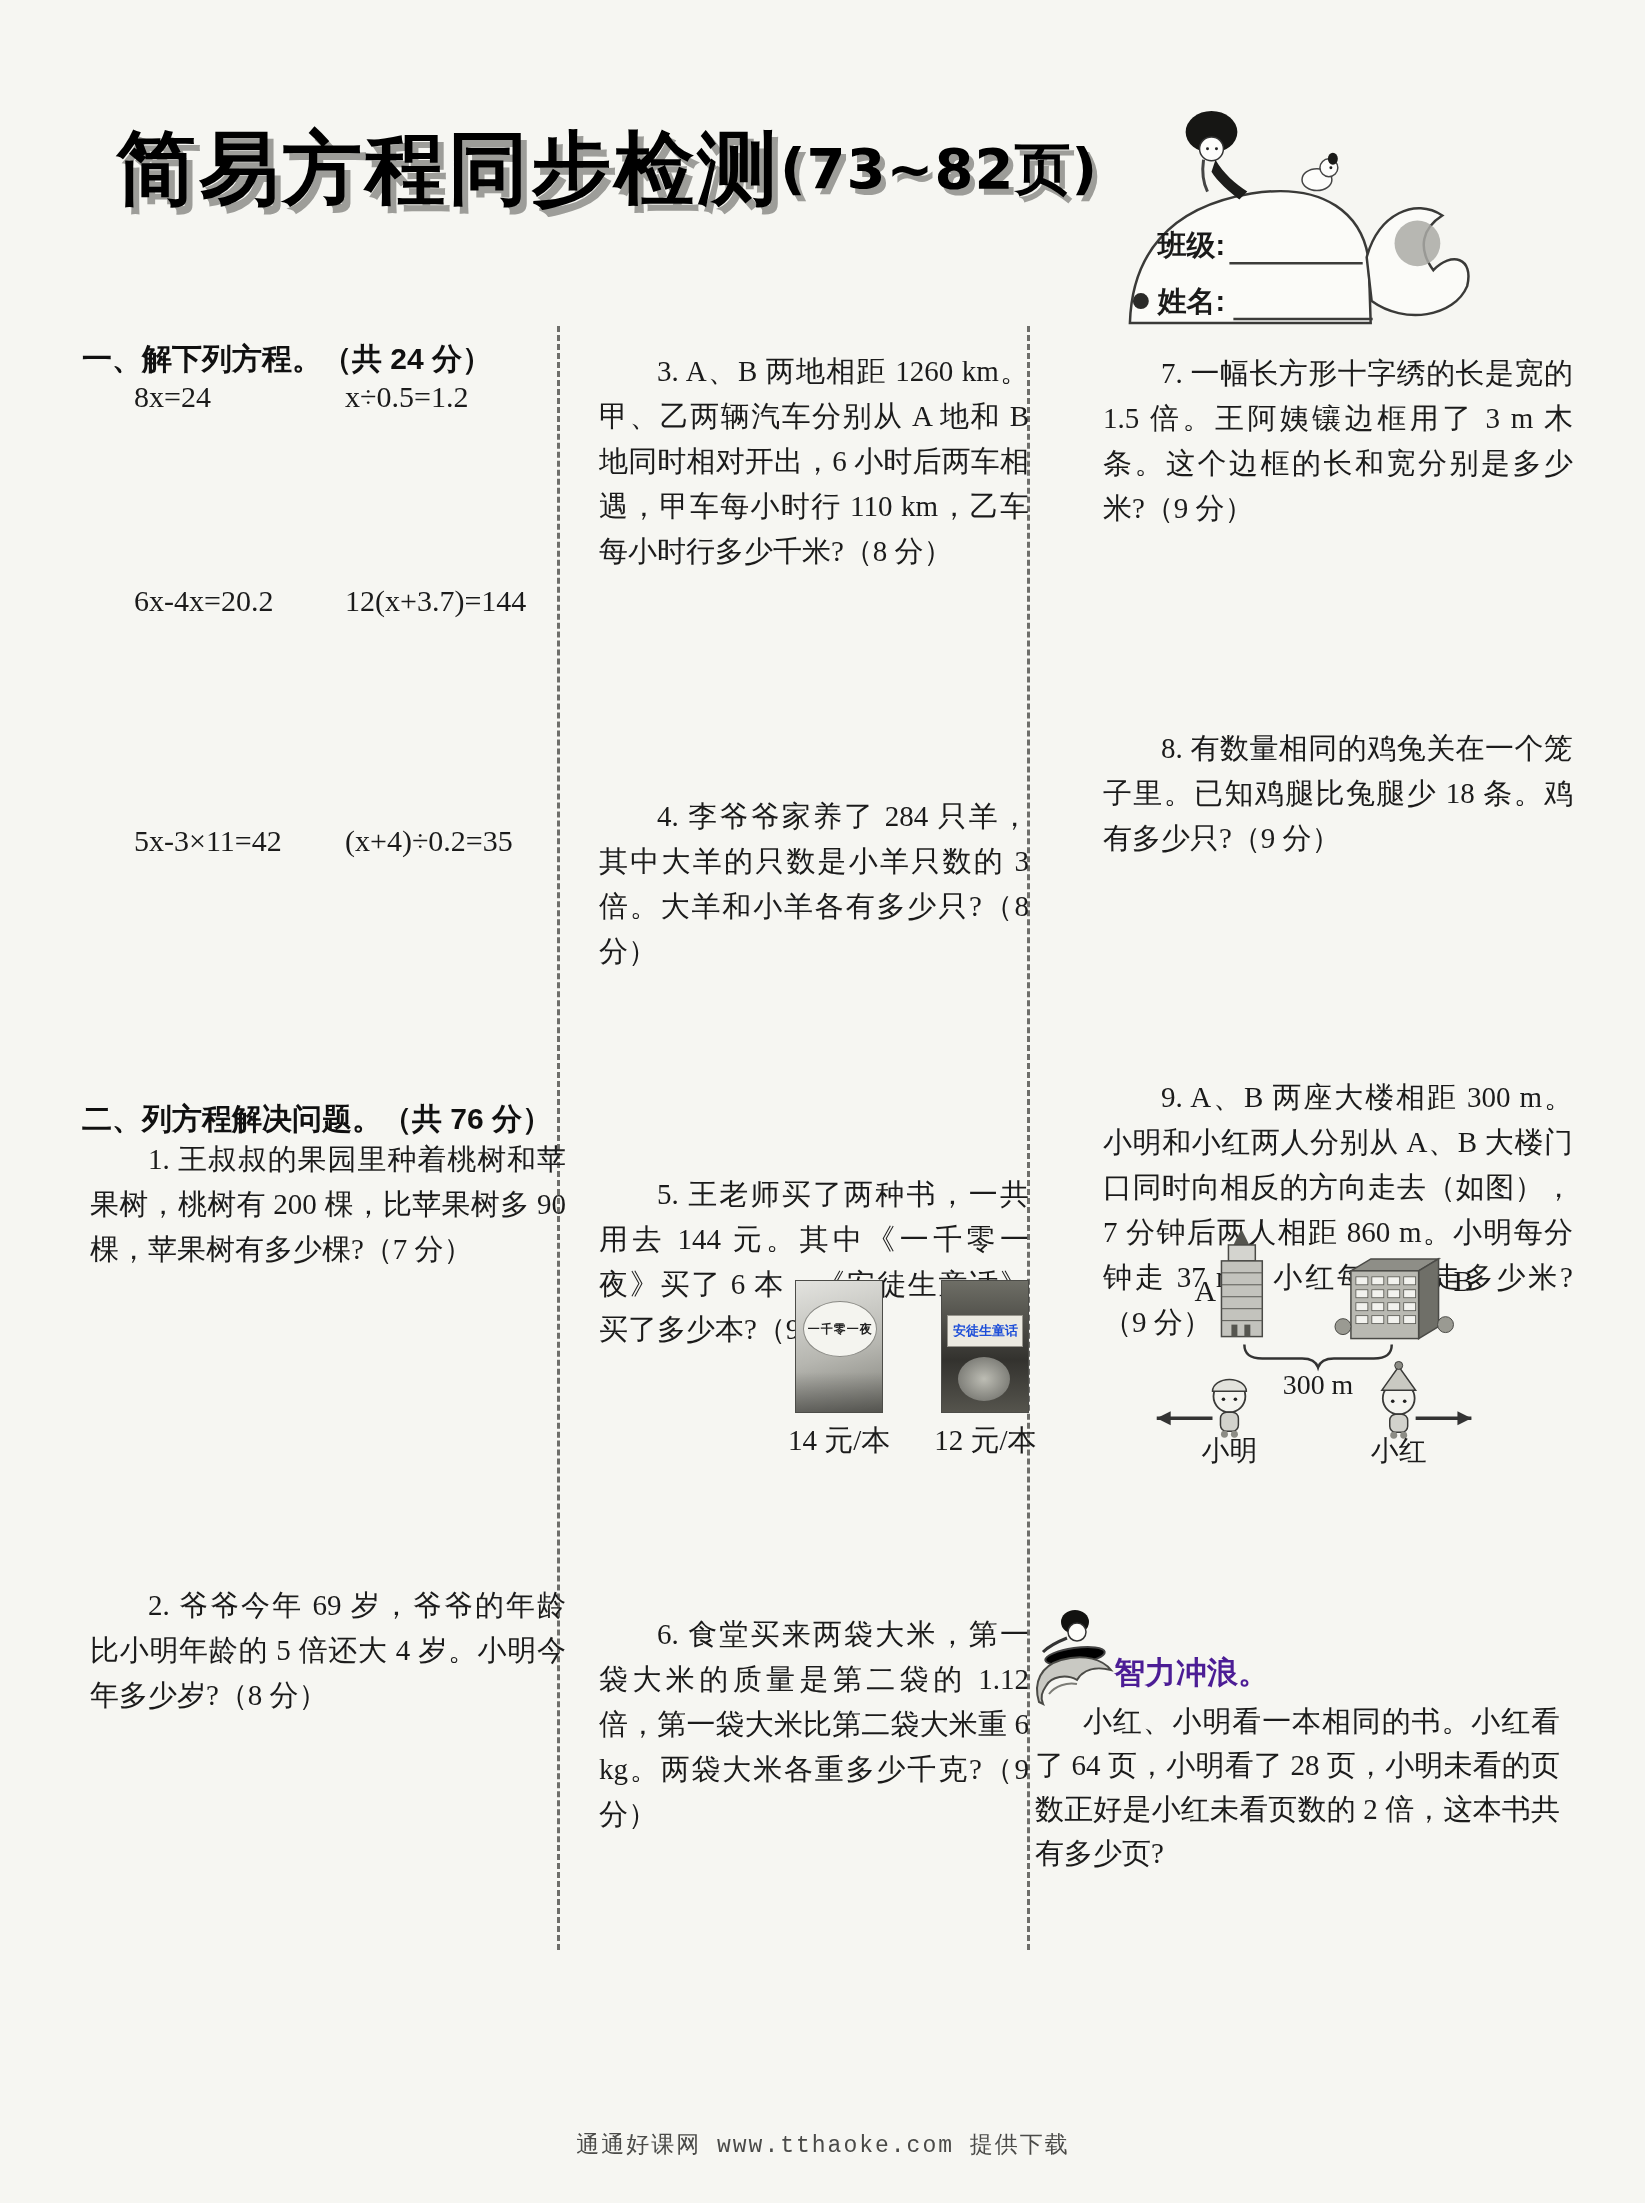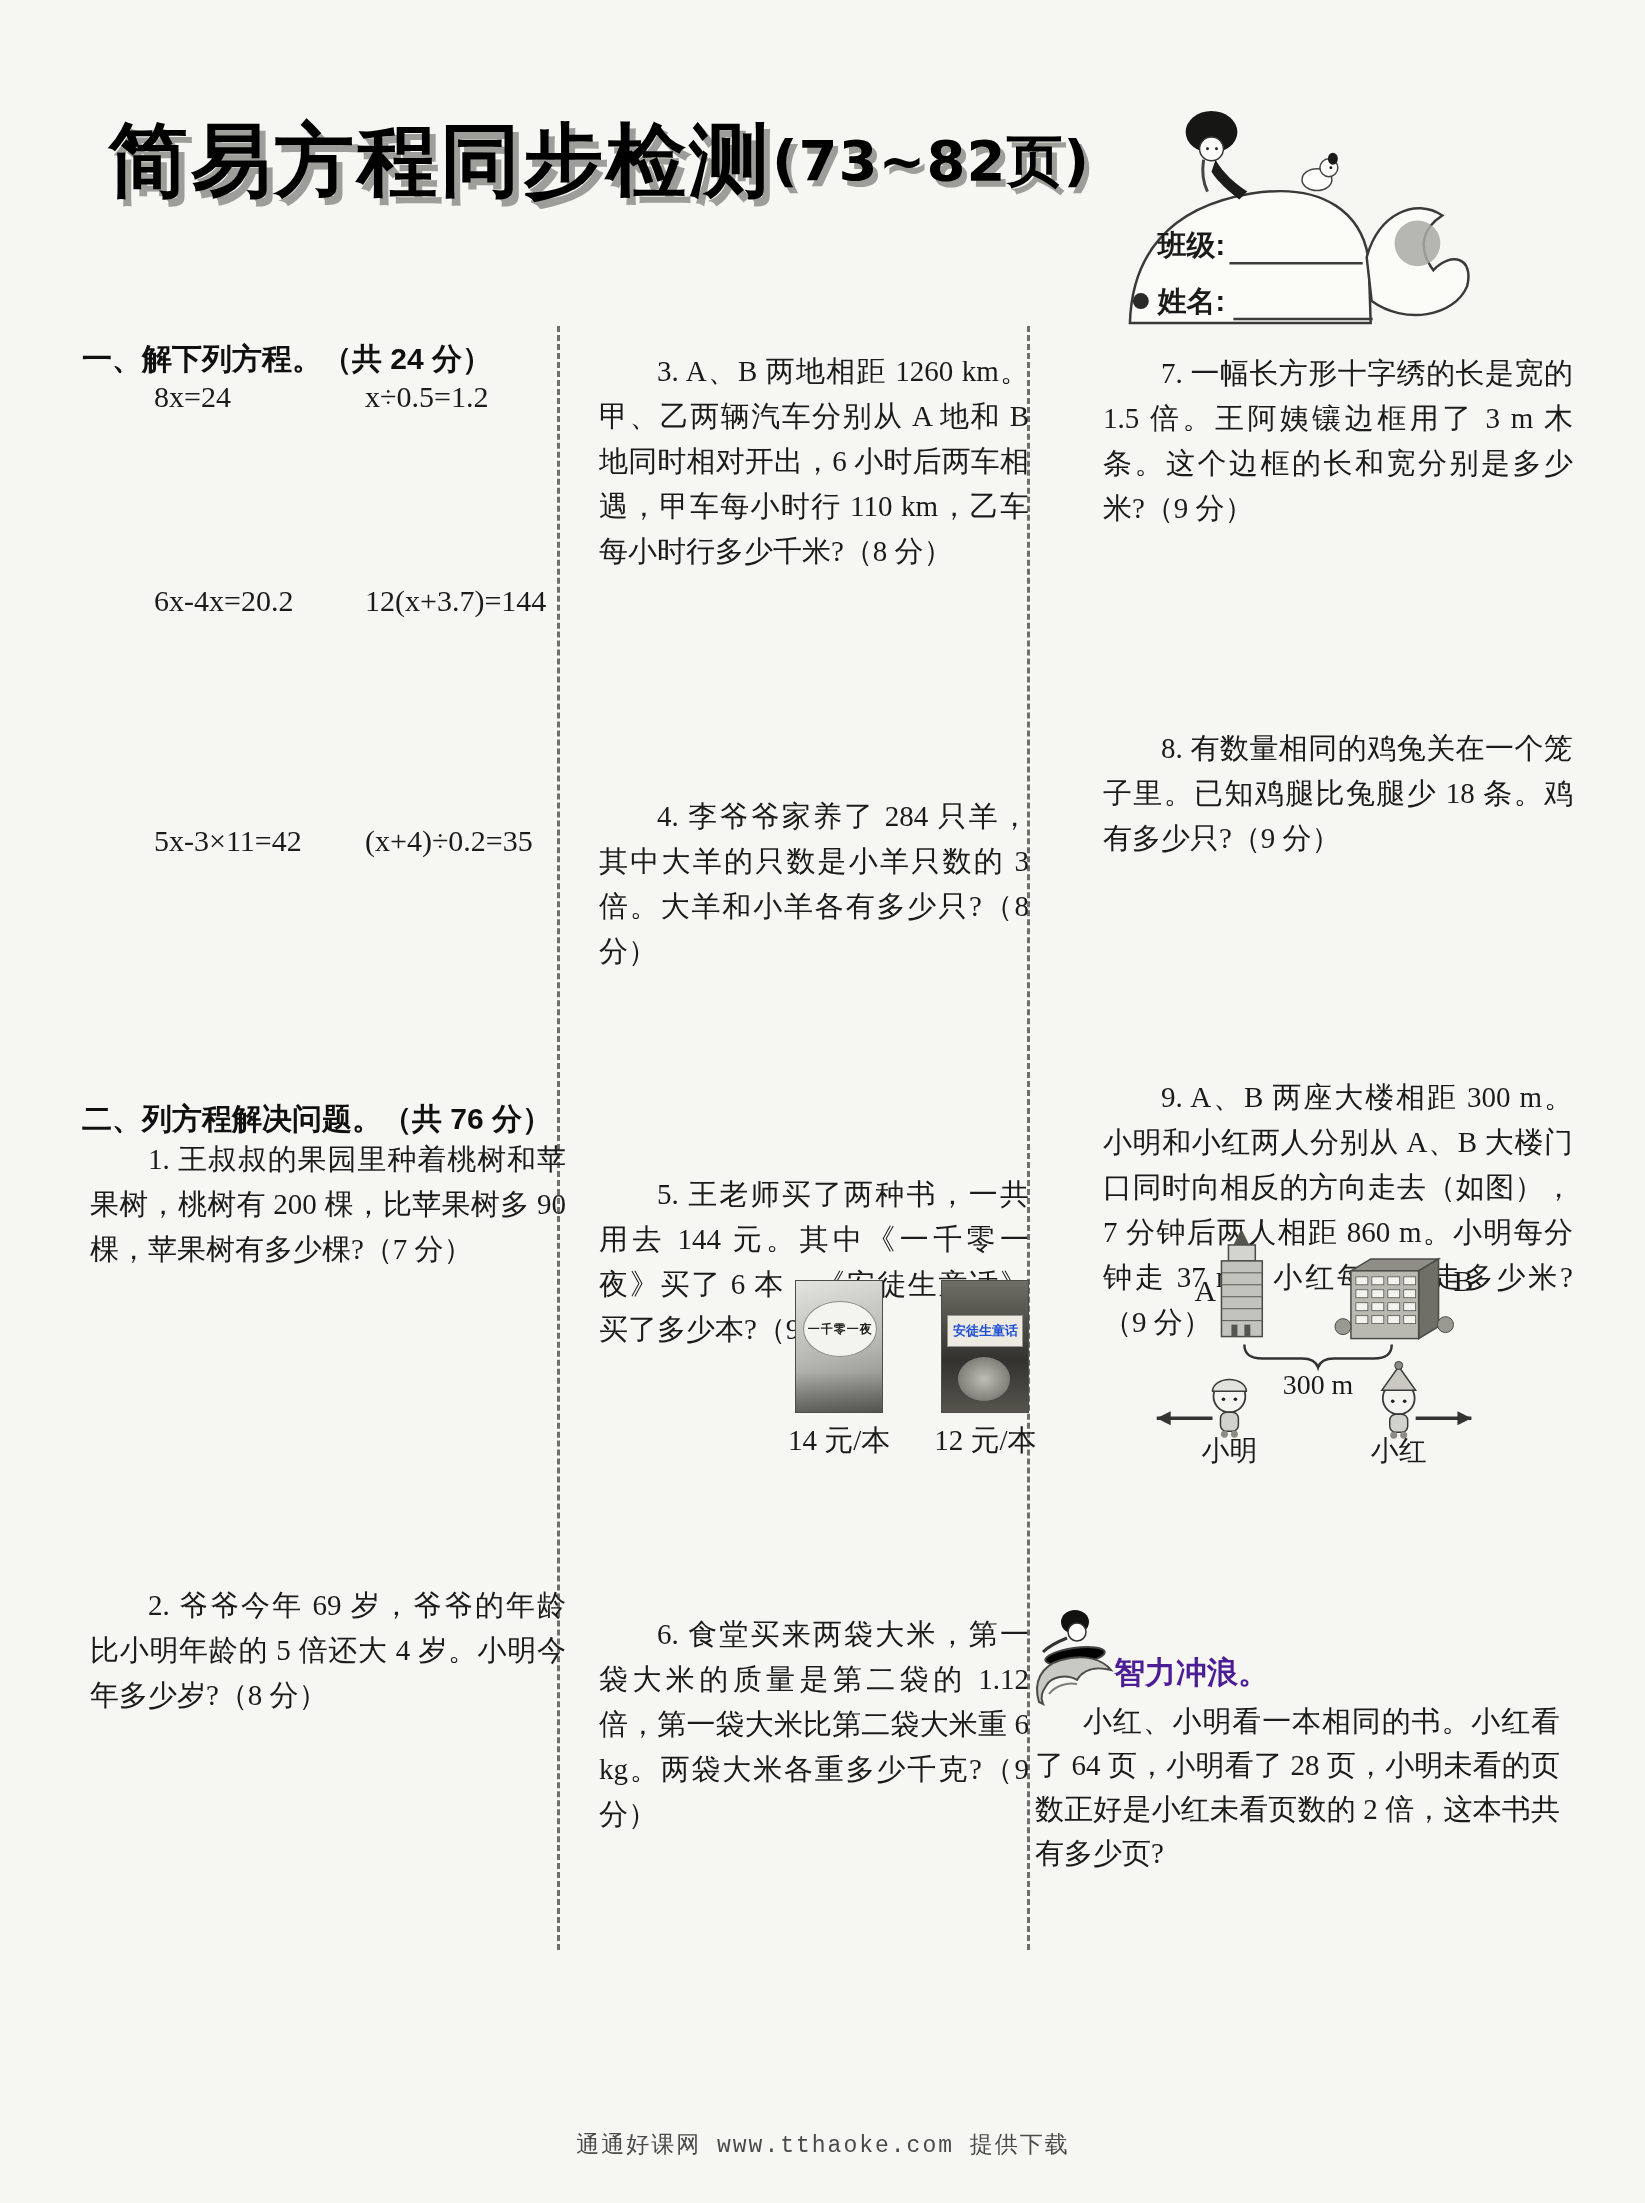--- a/index.html
+++ b/index.html
@@ -1,20 +1,20 @@
 <!DOCTYPE html>
 <html><head>
 <meta charset="utf-8">
 <style>
   html,body{margin:0;padding:0;background:#cfcfcc;}
   .page{position:relative;width:1646px;height:2204px;background:#f6f6f2;
         font-family:"Liberation Serif","DejaVu Serif",serif;color:#1b1b1b;overflow:hidden;}
 
   
-  .main-title{position:absolute;left:100px;top:100px;margin:8px;white-space:nowrap;
+  .main-title{position:absolute;left:100px;top:100px;margin:16px;white-space:nowrap;
               font-family:"DejaVu Sans","Liberation Sans",sans-serif;font-weight:bold;color:#000;}
   .t-main{font-size:80px;letter-spacing:3px;text-shadow:6px 7px 0 #9d9d99;}
   .t-suffix{font-size:56px;letter-spacing:1px;text-shadow:5px 6px 0 #9d9d99;vertical-align:8px;}
   .subtitle{position:absolute;left:363px;top:265px;display:flex;gap:46px;font-size:29px;color:#222;}
   .subtitle .org{letter-spacing:6px;}
   .subtitle .author{font-weight:bold;letter-spacing:4px;}
 
   .namebox{position:absolute;left:1112px;top:96px;}
   .nb-label{font-size:29px;font-weight:bold;font-family:"Liberation Sans",sans-serif;fill:#1a1a1a;}
 
@@ -22,21 +22,21 @@
   .sep{position:absolute;top:326px;height:1624px;width:0;border-left:3px dashed #6e6e6a;}
   .sep.s1{left:557px;}
   .sep.s2{left:1027px;}
 
   
   .heading{position:absolute;font-family:"Liberation Sans","DejaVu Sans",sans-serif;
            font-weight:bold;font-size:30px;color:#101010;white-space:nowrap;}
   .prob{position:absolute;font-size:29px;line-height:1.55;text-align:justify;
         text-indent:2em;margin:8px;color:#1b1b1b;}
   .eq-row{position:absolute;left:82px;width:476px;display:flex;font-size:30px;}
-  .eq-left{margin-left:72px;width:211px;}
+  .eq-left{margin-left:52px;width:211px;}
 
   
   .books{position:absolute;left:788px;top:1280px;display:flex;gap:44px;}
   .book-col{display:flex;flex-direction:column;align-items:center;}
   .book{width:88px;height:133px;border:1px solid #4c4c48;position:relative;box-sizing:border-box;}
   .book1{background:linear-gradient(165deg,#e3e3df 0%,#b6b6b0 55%,#7e7e77 100%);}
   .book1 .oval{position:absolute;left:7px;top:20px;width:72px;height:54px;background:#f4f4ef;
                border:1px solid #8a8a85;border-radius:50%;display:flex;align-items:center;justify-content:center;}
   .book1 .oval span{font-size:12px;font-weight:bold;color:#222;letter-spacing:1px;white-space:nowrap;}
   .book1 .foot{position:absolute;left:0;right:0;bottom:0;height:40px;background:linear-gradient(#00000000,#00000055);}

